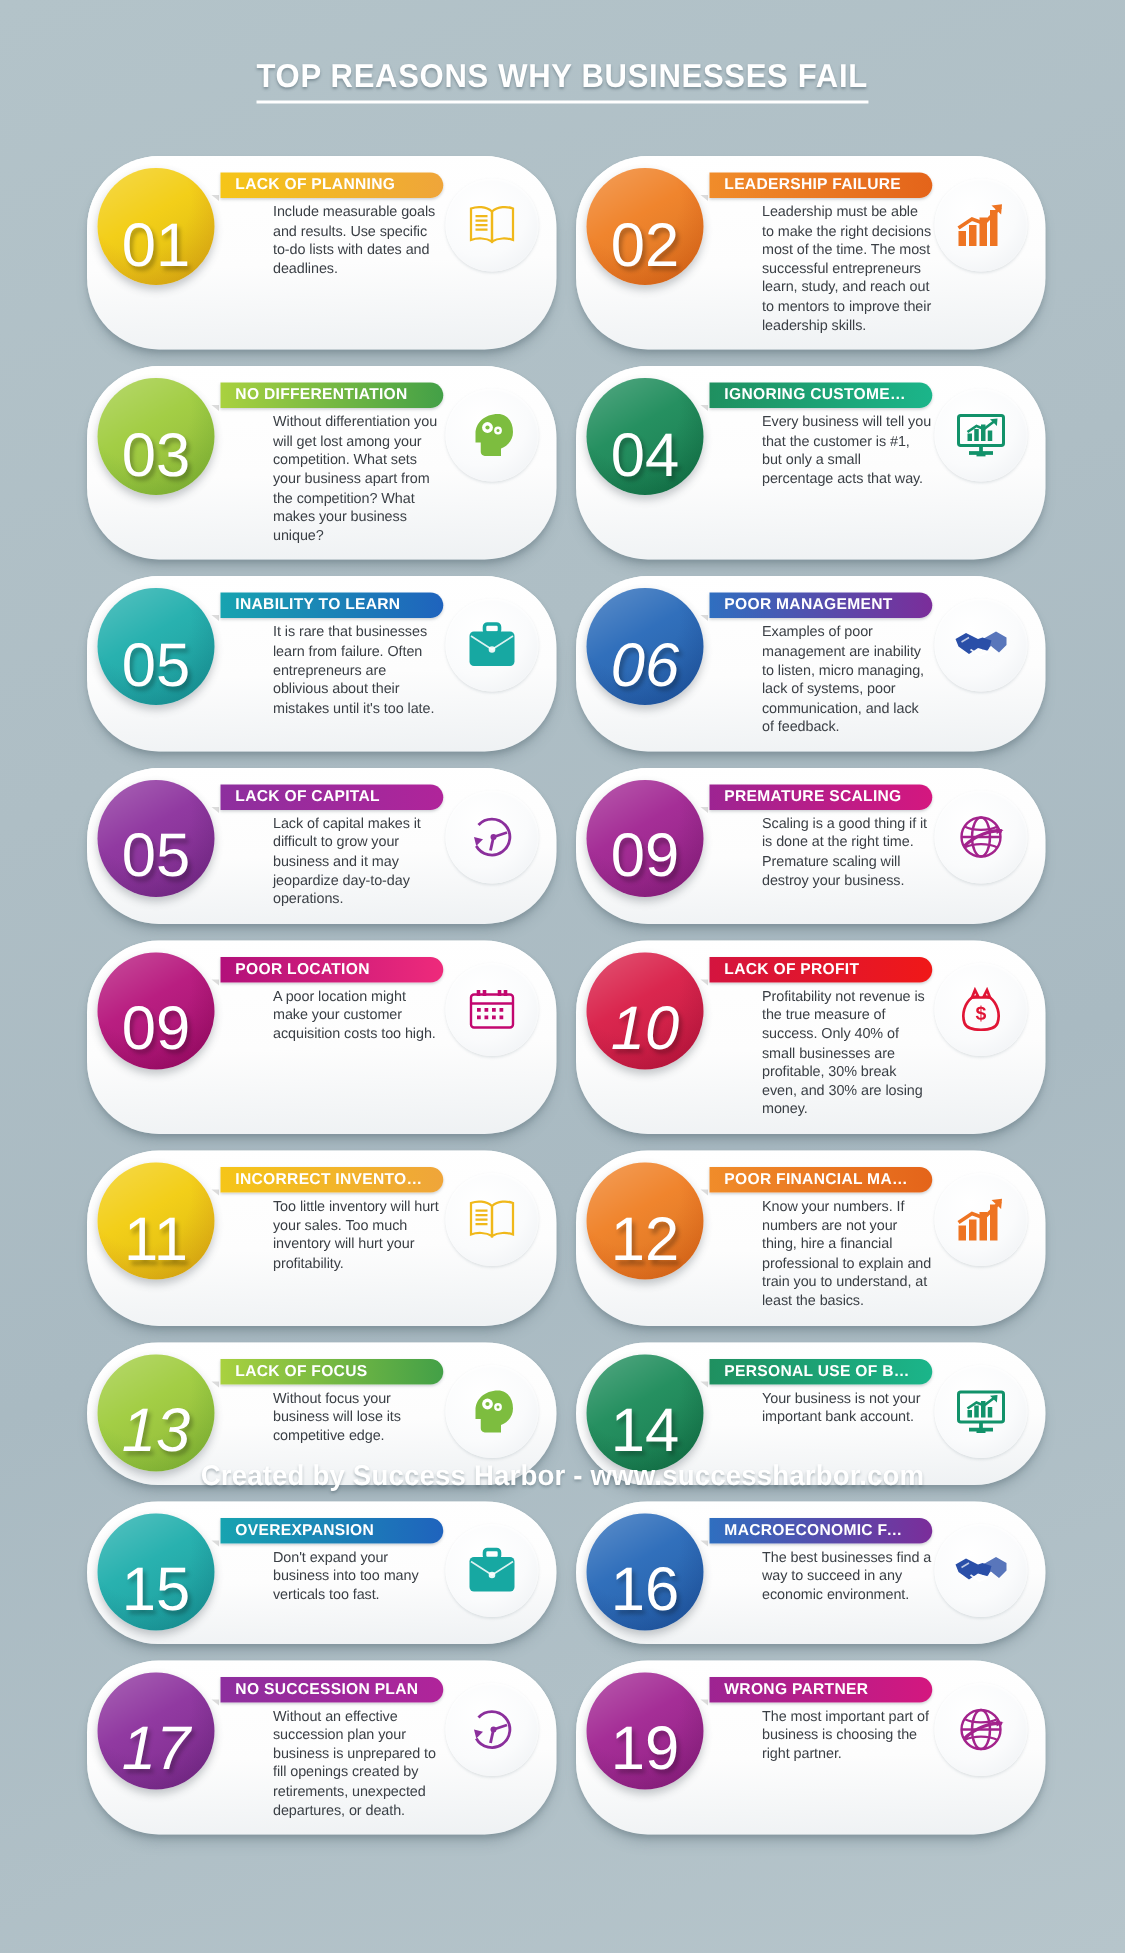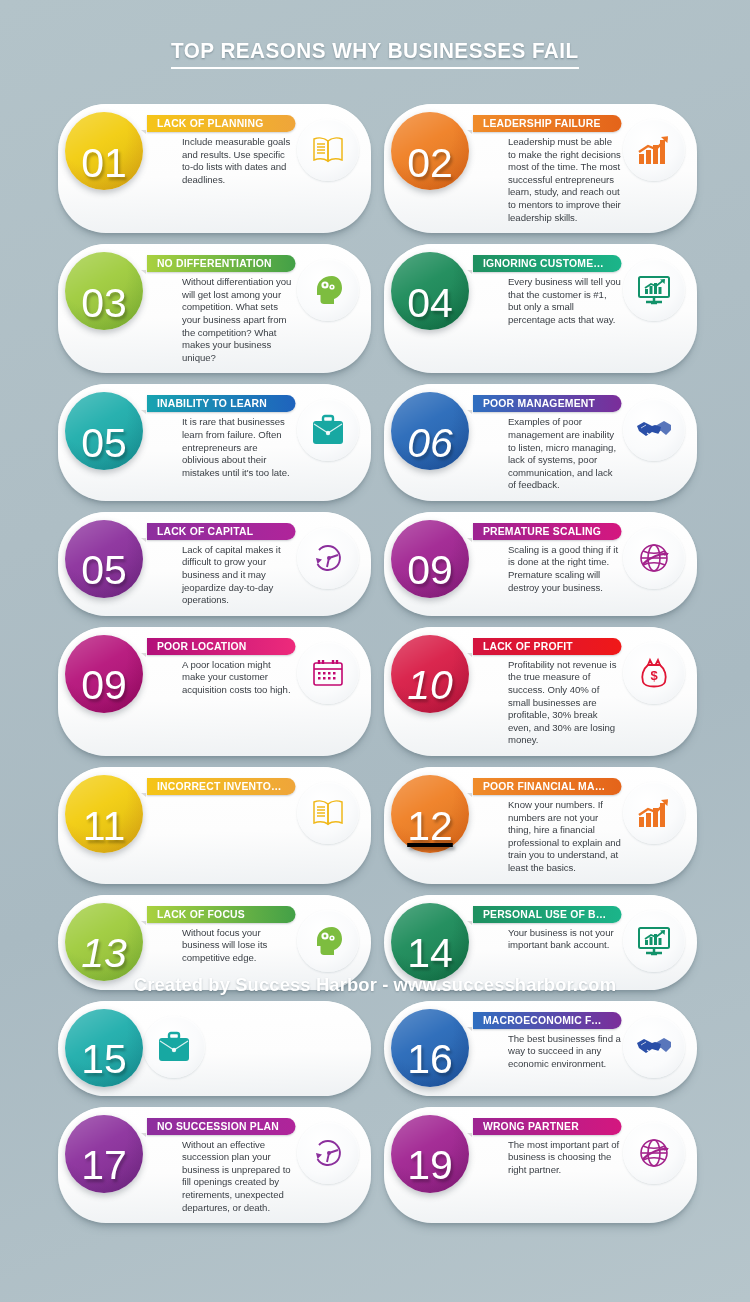--- a/index.html
+++ b/index.html
@@ -458,37 +458,38 @@
       <div class="card" style="margin-bottom: 11px;">
     <div class="card-inner">
       <div class="badge-holder">
         <div class="badge" style="background: radial-gradient(circle at 36% 28%, #f2cc0d 0%, #f2cc0d 45%, #e0a312 100%);">
           <span class="badge-num">11</span>
         </div>
       </div>
       <div class="content">
         <div class="banner" style="background: linear-gradient(90deg, #f5c518 0%, #efa53a 100%);">INCORRECT INVENTORY</div>
         <div class="banner-notch"></div>
+        <div class="body-text">Too little inventory will hurt your sales. Too much inventory will hurt your profitability.</div>
       </div>
       <div class="icon-disc">
             <svg width="34" height="30" viewBox="0 0 34 30" fill="none" stroke="#f0b81a" stroke-width="1.5">
         <path d="M17 6 C13 2.5 7 2.5 3 4 L3 25 C7 23.5 13 23.5 17 26 Z"></path>
         <path d="M17 6 C21 2.5 27 2.5 31 4 L31 25 C27 23.5 21 23.5 17 26 Z"></path>
         <line x1="6" y1="9" x2="14" y2="9"></line>
               <line x1="6" y1="12" x2="14" y2="12"></line>
         <line x1="6" y1="15" x2="14" y2="15"></line>
               <line x1="6" y1="18" x2="14" y2="18"></line>
       </svg>
           </div>
     </div>
       </div>
       <div class="card" style="margin-bottom: 11px;">
     <div class="card-inner">
       <div class="badge-holder">
-        <div class="badge" style="background: radial-gradient(circle at 36% 28%, #ef7e22 0%, #ef7e22 45%, #e06012 100%); text-decoration: underline;">
+        <div class="badge" style="background: radial-gradient(circle at 36% 28%, #ef7e22 0%, #ef7e22 45%, #e06012 100%);">
           <span class="badge-num">12</span>
         </div>
       </div>
       <div class="content">
         <div class="banner" style="background: linear-gradient(90deg, #f08c2a 0%, #e4641a 100%);">POOR FINANCIAL MANAGEMENT</div>
         <div class="banner-notch"></div>
         <div class="body-text">Know your numbers. If numbers are not your thing, hire a financial professional to explain and train you to understand, at least the basics.</div>
       </div>
       <div class="icon-disc">
             <svg width="36" height="32" viewBox="0 0 36 32">
@@ -557,20 +558,25 @@
           </div>
     </div>
       </div>
       <div class="card" style="margin-bottom: 11px;">
     <div class="card-inner">
       <div class="badge-holder">
         <div class="badge" style="background: radial-gradient(circle at 36% 28%, #1dadab 0%, #1dadab 45%, #138e94 100%);">
           <span class="badge-num">15</span>
         </div>
       </div>
+      <div class="content">
+        <div class="banner" style="background: linear-gradient(90deg, #17a3b0 0%, #1f63bd 100%);">OVEREXPANSION</div>
+        <div class="banner-notch"></div>
+        <div class="body-text">Don't expand your business into too many verticals too fast.</div>
+      </div>
       <div class="icon-disc">
             <svg width="36" height="32" viewBox="0 0 36 32">
         <rect x="13" y="2" width="10" height="6" rx="2" fill="none" stroke="#17a8a2" stroke-width="2.4"></rect>
         <rect x="3" y="7" width="30" height="23" rx="3" fill="#17a8a2"></rect>
         <path d="M4 10 L18 19 L32 10" stroke="#ffffff" stroke-width="1.1" fill="none" opacity="0.85"></path>
         <circle cx="18" cy="19" r="2.2" fill="#ffffff" opacity="0.9"></circle>
       </svg>
           </div>
     </div>
       </div>
@@ -592,21 +598,21 @@
         <path d="M36 10 L29 6 L22 10 L18 12 L20 18 L26 16 L31 20 L36 15 Z" fill="#2a4fa8" opacity="0.78"></path>
         <path d="M12 18 L18 22 L23 20 L26 16" stroke="#ffffff" stroke-width="1.2" fill="none" opacity="0.9"></path>
         <path d="M6 13 L11 10" stroke="#ffffff" stroke-width="1" opacity="0.7"></path>
       </svg>
           </div>
     </div>
       </div>
       <div class="card" style="margin-bottom: 11px;">
     <div class="card-inner">
       <div class="badge-holder">
-        <div class="badge" style="background: radial-gradient(circle at 36% 28%, #8b2f9c 0%, #8b2f9c 45%, #6f2383 100%);">
+        <div class="badge" style="background: radial-gradient(circle at 36% 28%, #8b2f9c 0%, #8b2f9c 45%, #6f2383 100%); font-style: italic;">
           <span class="badge-num">17</span>
         </div>
       </div>
       <div class="content">
         <div class="banner" style="background: linear-gradient(90deg, #8d2f9e 0%, #b0249a 100%);">NO SUCCESSION PLAN</div>
         <div class="banner-notch"></div>
         <div class="body-text">Without an effective succession plan your business is unprepared to fill openings created by retirements, unexpected departures, or death.</div>
       </div>
       <div class="icon-disc">
             <svg width="34" height="32" viewBox="0 0 34 32" fill="none" stroke="#8b2f9c" stroke-width="1.9">

